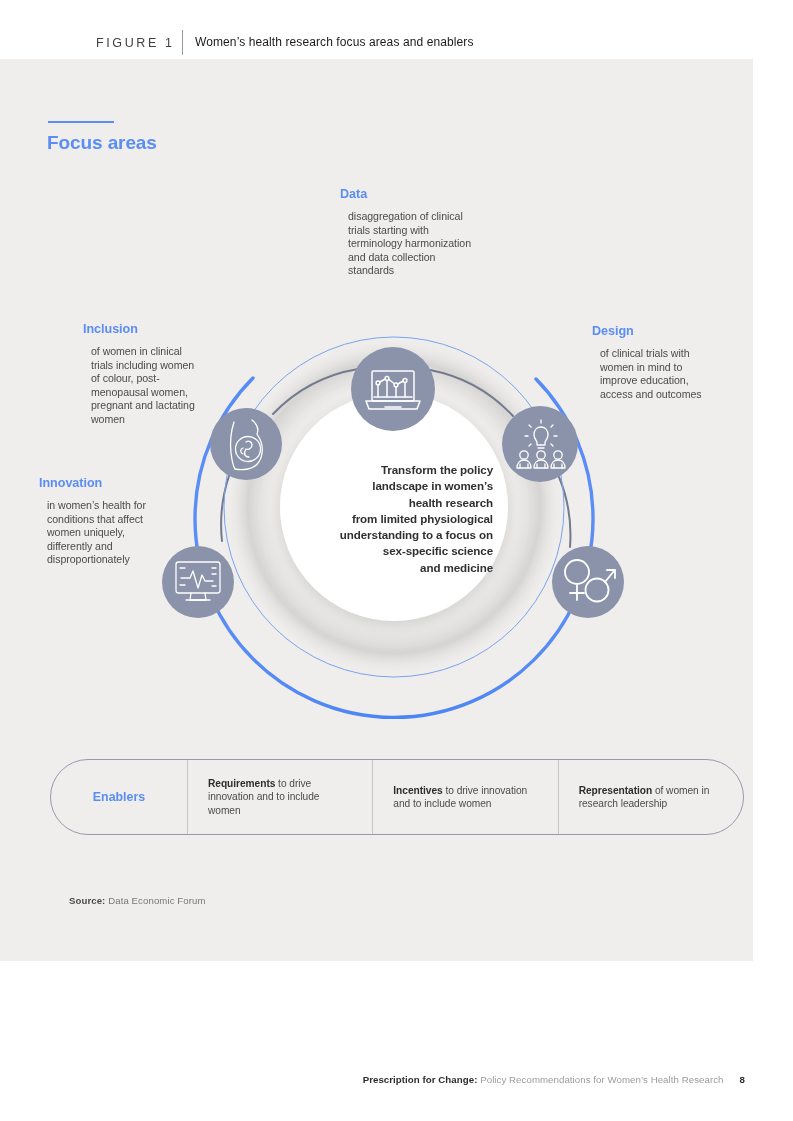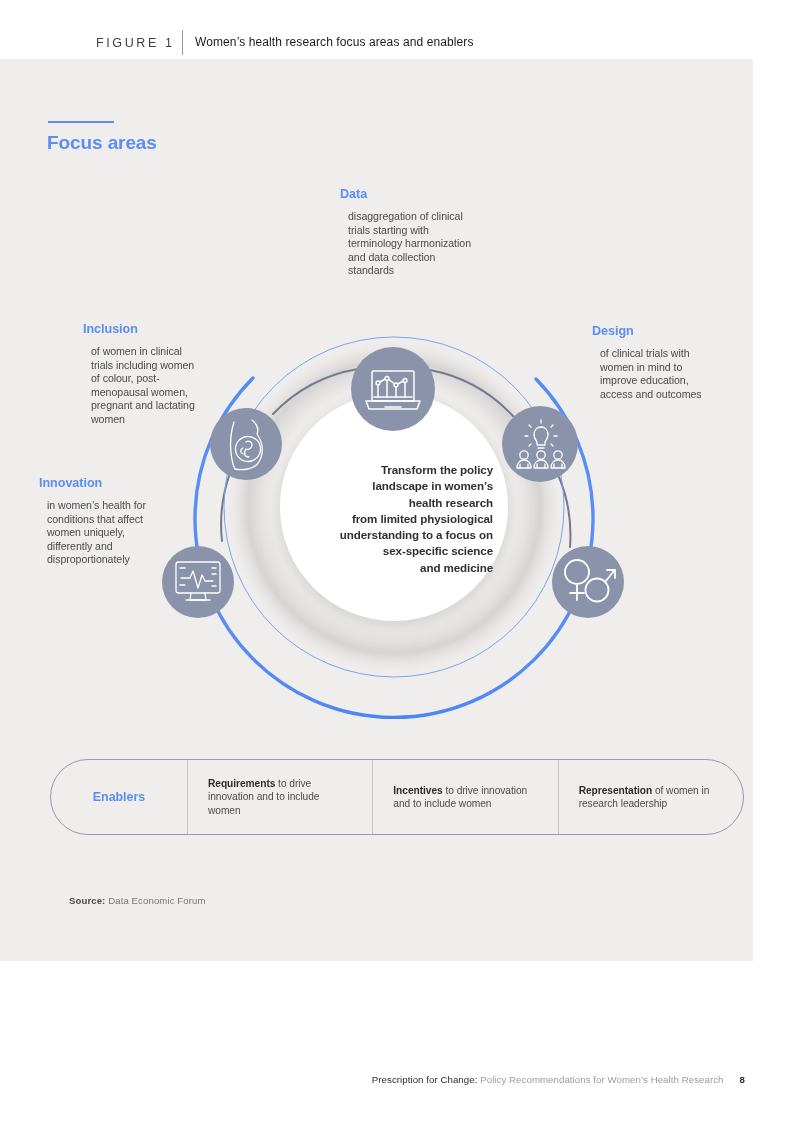--- a/index.html
+++ b/index.html
@@ -188,21 +188,21 @@
     left: 0;
     top: 1074px;
     width: 793px;
     text-align: right;
     padding-right: 48px;
     box-sizing: border-box;
     font-size: 9.7px;
     color: #9b9b9e;
     letter-spacing: 0.05px;
   }
-  .footer b { color: #2d2d2f; font-weight: normal; padding-left: 7px; }
+  .footer b { color: #2d2d2f; font-weight: bold; padding-left: 7px; }
   .footer .pg { color: #2d2d2f; font-weight: bold; margin-left: 16px; }
 </style>
 </head>
 <body>
 
 <div class="fig-header">
   <span class="fig-label">FIGURE 1</span>
   <span class="fig-divider"></span>
   <span class="fig-title">Women’s health research focus areas and enablers</span>
 </div>

